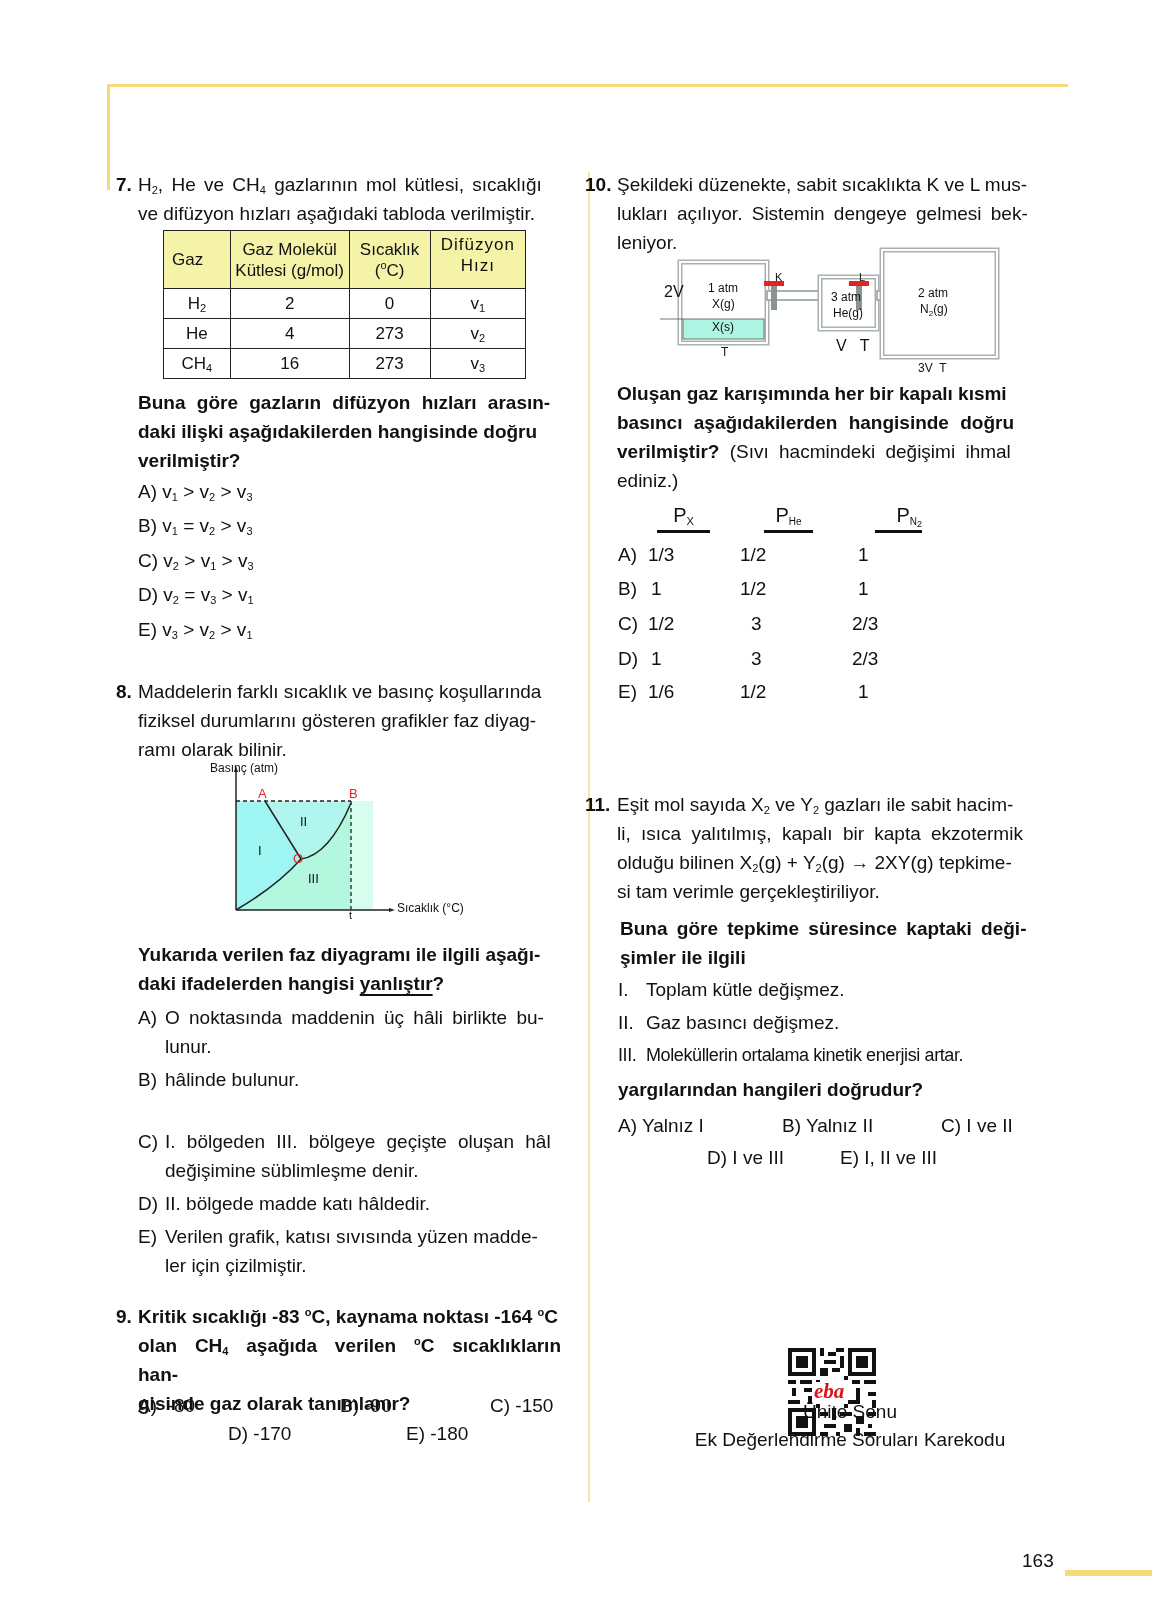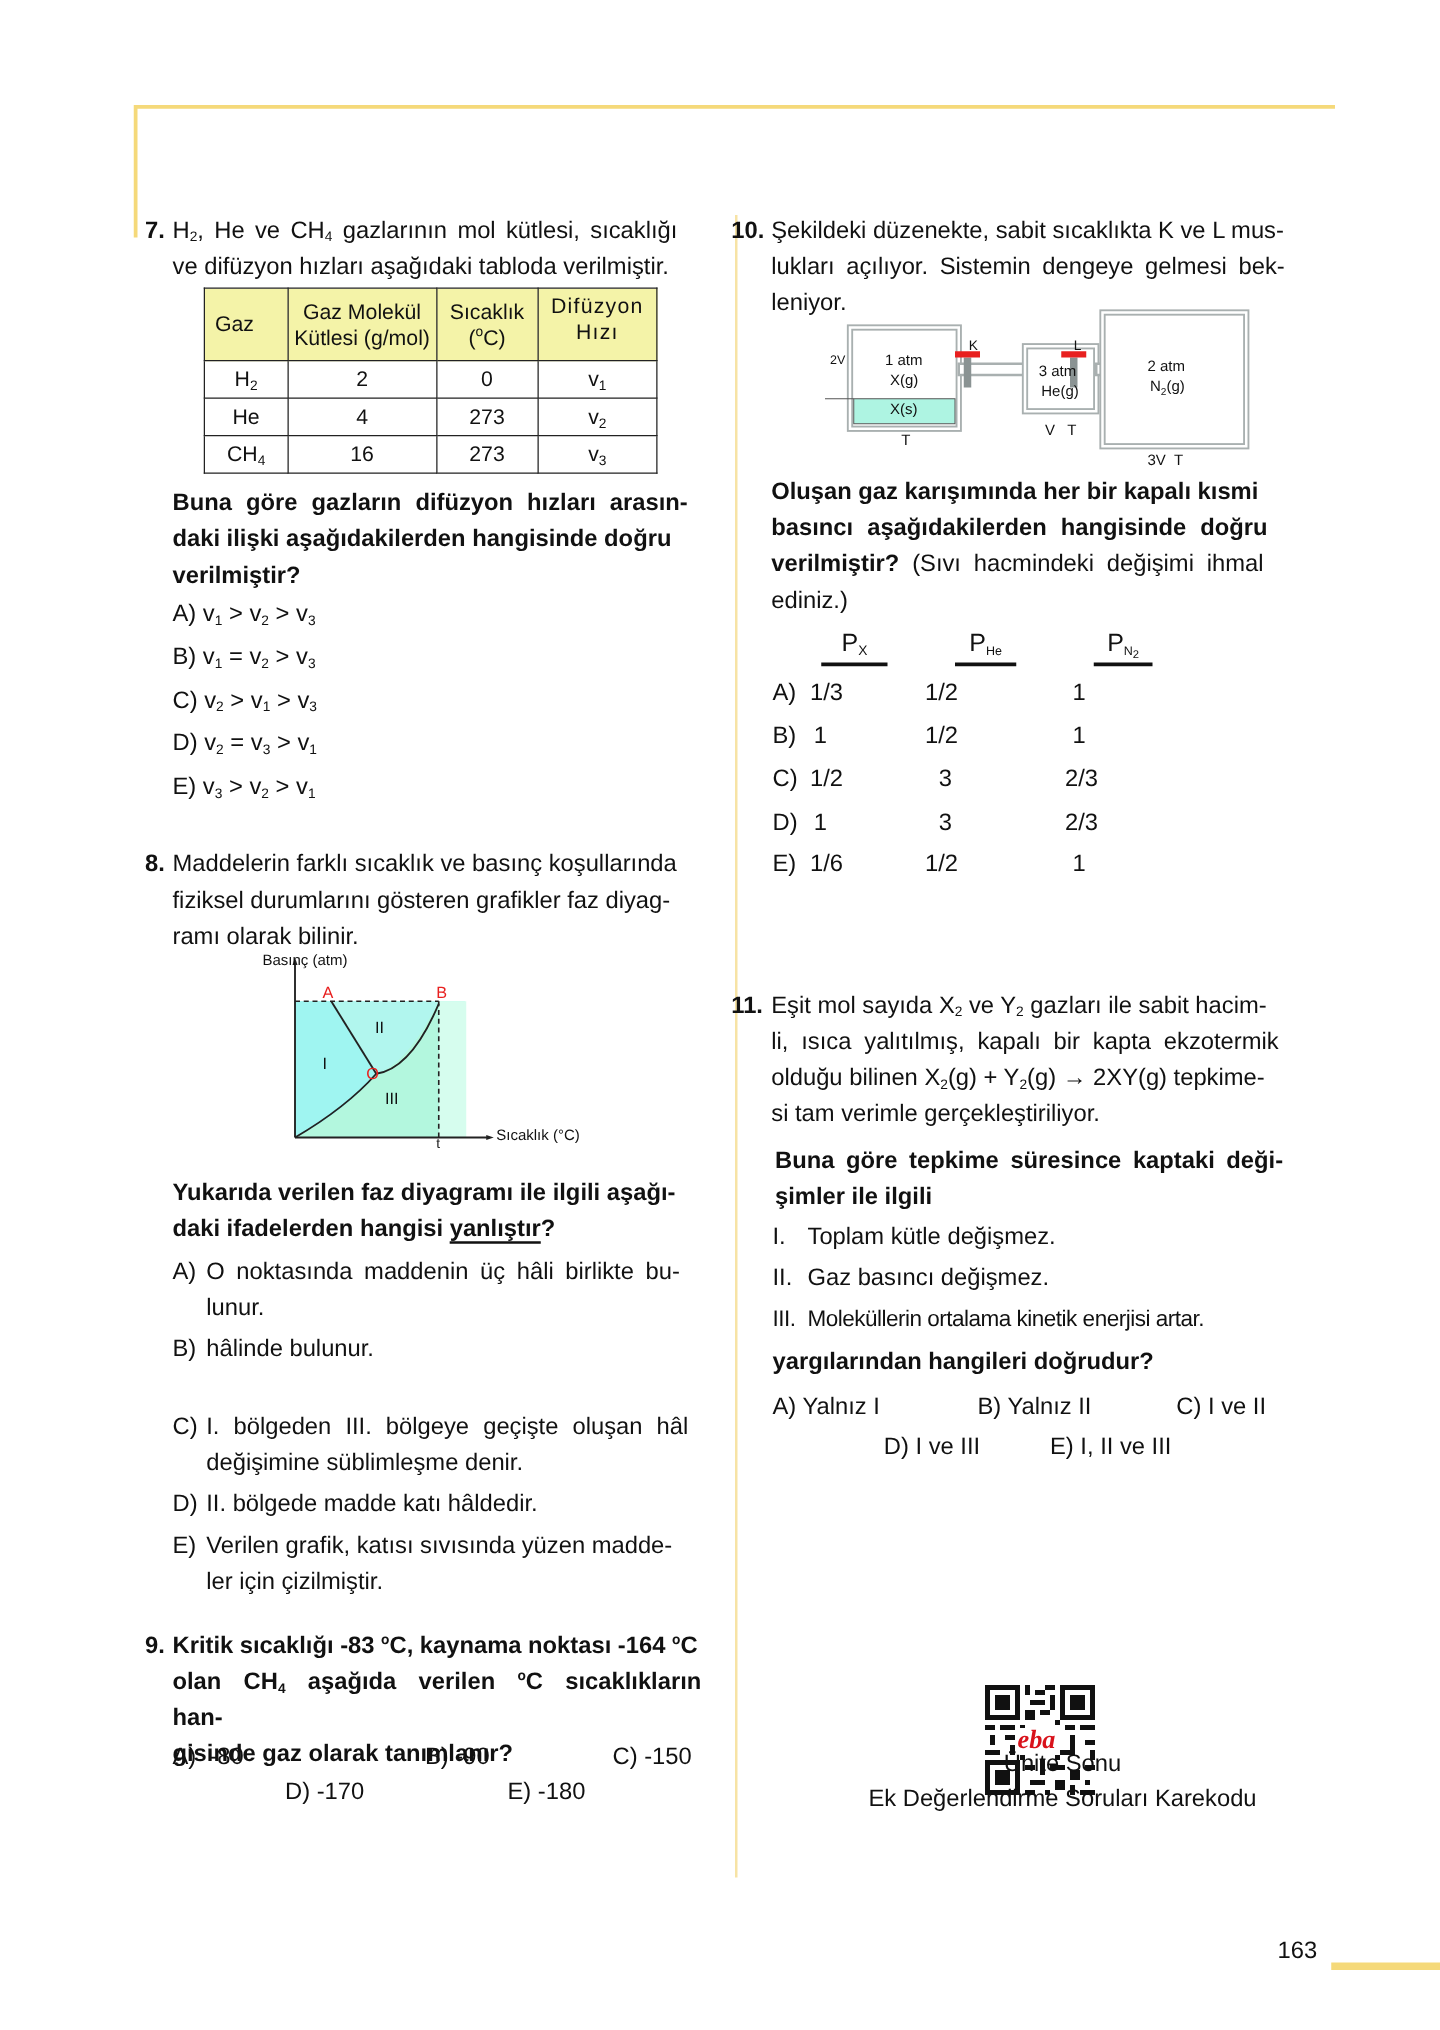--- a/index.html
+++ b/index.html
@@ -222,46 +222,46 @@
 
       <rect x="222" y="5" width="115" height="107" fill="#fff" stroke="#a9b0b0" stroke-width="5"></rect>
       <rect x="222" y="5" width="115" height="107" fill="none" stroke="#fff" stroke-width="2"></rect>
 
       <rect x="111" y="41" width="6" height="24" fill="#8a9393"></rect>
       <path d="M104 36 L124 36 L124 41 L104 41 Z" fill="#e8201f"></path>
 
       <rect x="196" y="41" width="6" height="24" fill="#8a9393"></rect>
       <path d="M189 36 L209 36 L209 41 L189 41 Z" fill="#e8201f"></path>
     </svg>
-    <span class="abs" style="left:4px;top:38px;font-size:10px;">2V</span>
+    <span class="abs" style="left:4px;top:38px;font-size:16px;">2V</span>
     <span class="abs" style="left:48px;top:36px;font-size:12px;">1 atm</span>
     <span class="abs" style="left:52px;top:52px;font-size:12px;">X(g)</span>
     <span class="abs" style="left:52px;top:75px;font-size:12px;">X(s)</span>
     <span class="abs" style="left:61px;top:100px;font-size:12px;">T</span>
     <span class="abs" style="left:115px;top:26px;font-size:11px;">K</span>
     <span class="abs" style="left:199px;top:26px;font-size:11px;">L</span>
     <span class="abs" style="left:171px;top:45px;font-size:12px;">3 atm</span>
     <span class="abs" style="left:173px;top:61px;font-size:12px;">He(g)</span>
-    <span class="abs" style="left:176px;top:92px;font-size:12px;white-space:pre;">V   T</span>
+    <span class="abs" style="left:176px;top:92px;font-size:16px;white-space:pre;">V   T</span>
     <span class="abs" style="left:258px;top:41px;font-size:12px;">2 atm</span>
     <span class="abs" style="left:260px;top:57px;font-size:12px;"><span>N</span><sub style="font-size:8px;">2</sub><span>(g)</span></span>
     <span class="abs" style="left:258px;top:116px;font-size:12px;white-space:pre;">3V  T</span>
   </div>
 
   <div class="q abs" style="left:617px;top:379px;width:411px;">
     <div class="b just">Oluşan gaz karışımında her bir kapalı kısmi</div>
     <div class="b just" style="word-spacing:6px;">basıncı aşağıdakilerden hangisinde doğru</div>
     <div class="just" style="word-spacing:5px;"><span class="b">verilmiştir?</span><span> (Sıvı hacmindeki değişimi ihmal</span></div>
     <div>ediniz.)</div>
   </div>
 
   <div>
     <div class="phdr" style="left:657px;top:504px;width:53px;"><span>P</span><sub>X</sub><span class="line"></span></div>
     <div class="phdr" style="left:764px;top:504px;width:49px;"><span>P</span><sub style="font-size:10px;">He</sub><span class="line"></span></div>
-    <div class="phdr" style="left:875px;top:504px;width:47px;"><span>P</span><sub style="font-size:10px;"><span>N</span><sub style="font-size:9px;vertical-align:-2px;">2</sub></sub><span class="line"></span></div>
+    <div class="phdr" style="left:875px;top:504px;width:47px;text-align:right;"><span>P</span><sub style="font-size:10px;"><span>N</span><sub style="font-size:9px;vertical-align:-2px;">2</sub></sub><span class="line"></span></div>
   </div>
 
   <div>
     <div class="opt" style="left:618px;top:544px;width:300px;">
         <span class="abs">A)</span>
         <span class="abs" style="left:30px;">1/3</span>
         <span class="abs" style="left:122px;">1/2</span>
         <span class="abs" style="left:240px;">1</span>
       </div>
     <div class="opt" style="left:618px;top:578px;width:300px;">

